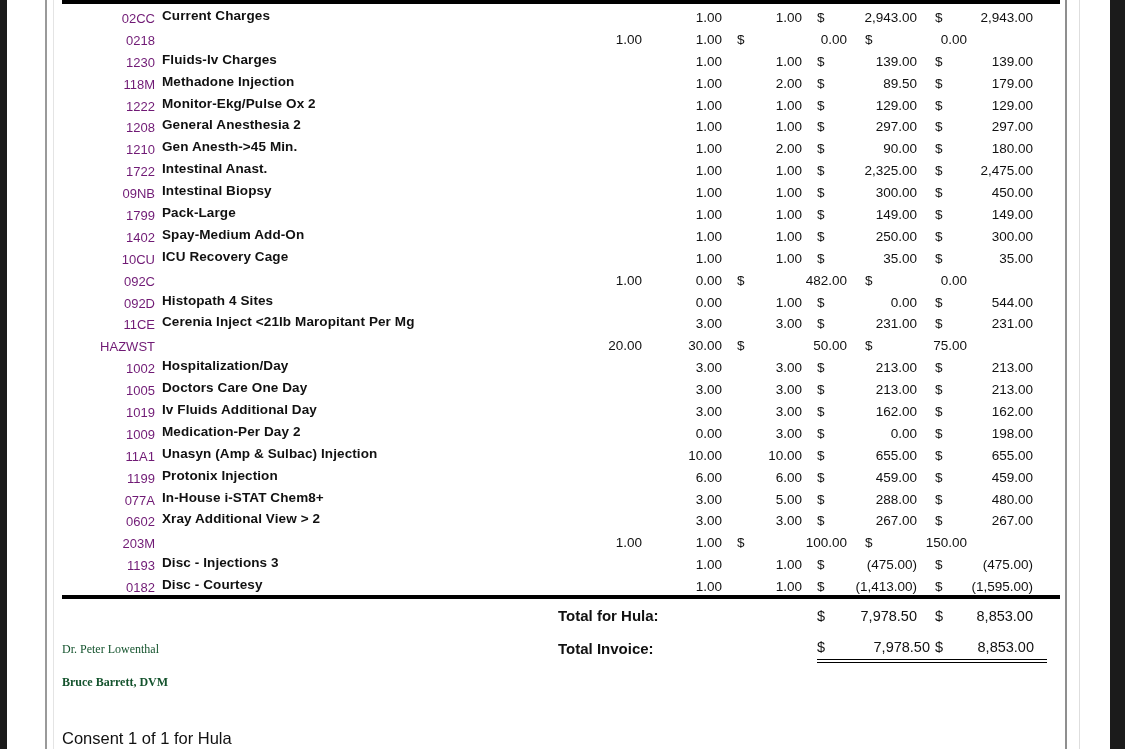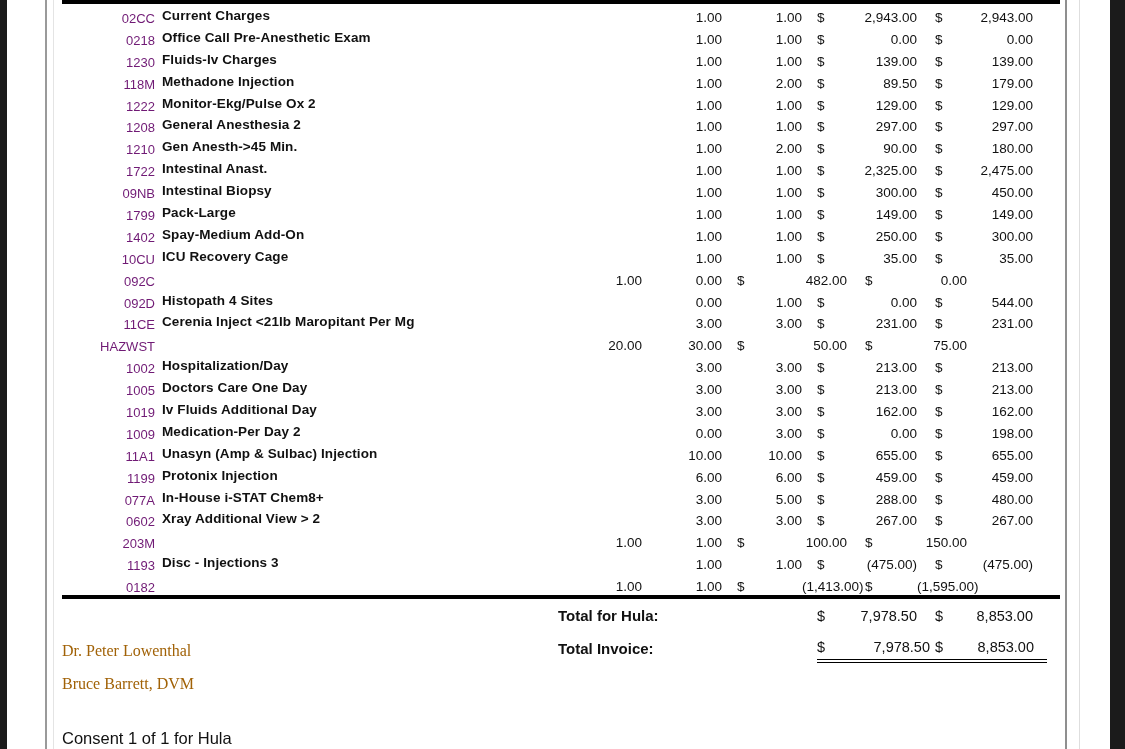--- a/index.html
+++ b/index.html
@@ -37,23 +37,23 @@
   .tot-label{position:absolute;width:250px;text-align:left;font-weight:bold;font-size:15px;line-height:20px;white-space:nowrap;}
   .tot-label.hula{left:558px;top:606px;}
   .tot-label.invoice{left:558px;top:639px;}
   .tot-amt{position:absolute;display:flex;justify-content:space-between;font-size:14.5px;line-height:20px;}
   .hula-a1{left:817px;top:606px;width:100px;}
   .hula-a2{left:935px;top:606px;width:98px;}
   .inv-a1{left:817px;top:637px;width:113px;padding-right:14px;box-sizing:content-box;border-bottom:4px double #000;padding-bottom:2px;}
   .inv-a1 .amt-val{margin-right:-0px;}
   .inv-a2{left:935px;top:637px;width:99px;padding-right:13px;border-bottom:4px double #000;padding-bottom:2px;}
 
-  .sig{position:absolute;left:62px;font-family:"Liberation Serif", serif;font-size:16px;color:#a16207;white-space:nowrap;}
+  .sig{position:absolute;left:62px;font-family:"Liberation Serif", serif;font-size:12px;color:#14532d;white-space:nowrap;}
   .sig.s1{top:642px;}
-  .sig.s2{top:675px;}
+  .sig.s2{top:675px;font-weight:bold;}
   .consent{position:absolute;left:62px;top:729px;font-weight:normal;font-size:16.5px;white-space:nowrap;}
 </style>
 </head>
 <body>
 
 <div>
   <div class="strip left"></div>
   <div class="strip right"></div>
   <div class="vline l1"></div>
   <div class="vline l2"></div>
@@ -70,21 +70,20 @@
     <span class="c num q1">1.00</span>
     <span class="c num q2">1.00</span>
     <span class="c cur c1">$</span>
     <span class="c num a1">2,943.00</span>
     <span class="c cur c2">$</span>
     <span class="c num a2">2,943.00</span>
   </div>
 
   <div class="row">
     <span class="c code">0218</span>
-    <span class="c desc">Office Call Pre-Anesthetic Exam</span>
     <span class="c num q1">1.00</span>
     <span class="c num q2">1.00</span>
     <span class="c cur c1">$</span>
     <span class="c num a1">0.00</span>
     <span class="c cur c2">$</span>
     <span class="c num a2">0.00</span>
   </div>
 
   <div class="row">
     <span class="c code">1230</span>
@@ -342,20 +341,21 @@
     <span class="c num q1">1.00</span>
     <span class="c num q2">1.00</span>
     <span class="c cur c1">$</span>
     <span class="c num a1">(475.00)</span>
     <span class="c cur c2">$</span>
     <span class="c num a2">(475.00)</span>
   </div>
 
   <div class="row">
     <span class="c code">0182</span>
+    <span class="c desc">Disc - Courtesy</span>
     <span class="c num q1">1.00</span>
     <span class="c num q2">1.00</span>
     <span class="c cur c1">$</span>
     <span class="c num a1">(1,413.00)</span>
     <span class="c cur c2">$</span>
     <span class="c num a2">(1,595.00)</span>
   </div>
 </div>
 
     <div class="mid-border"></div>

